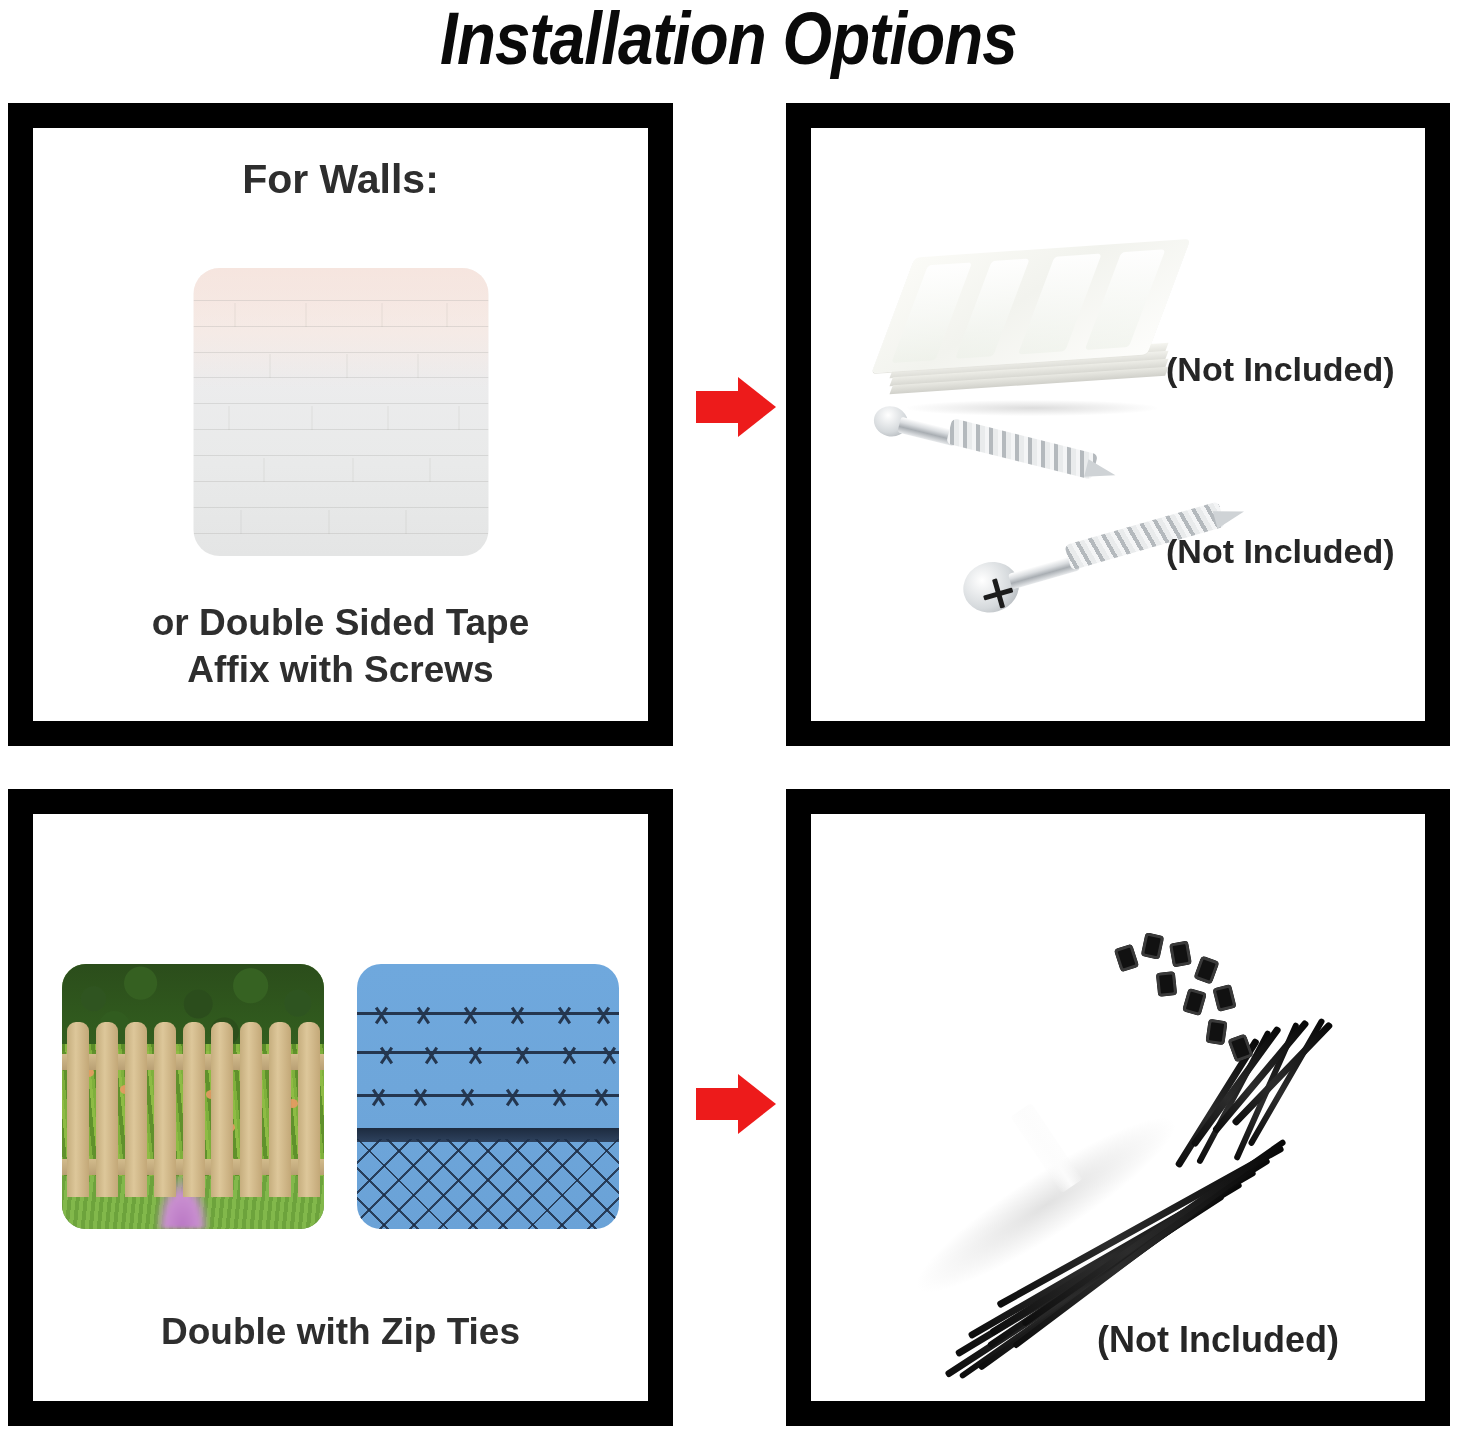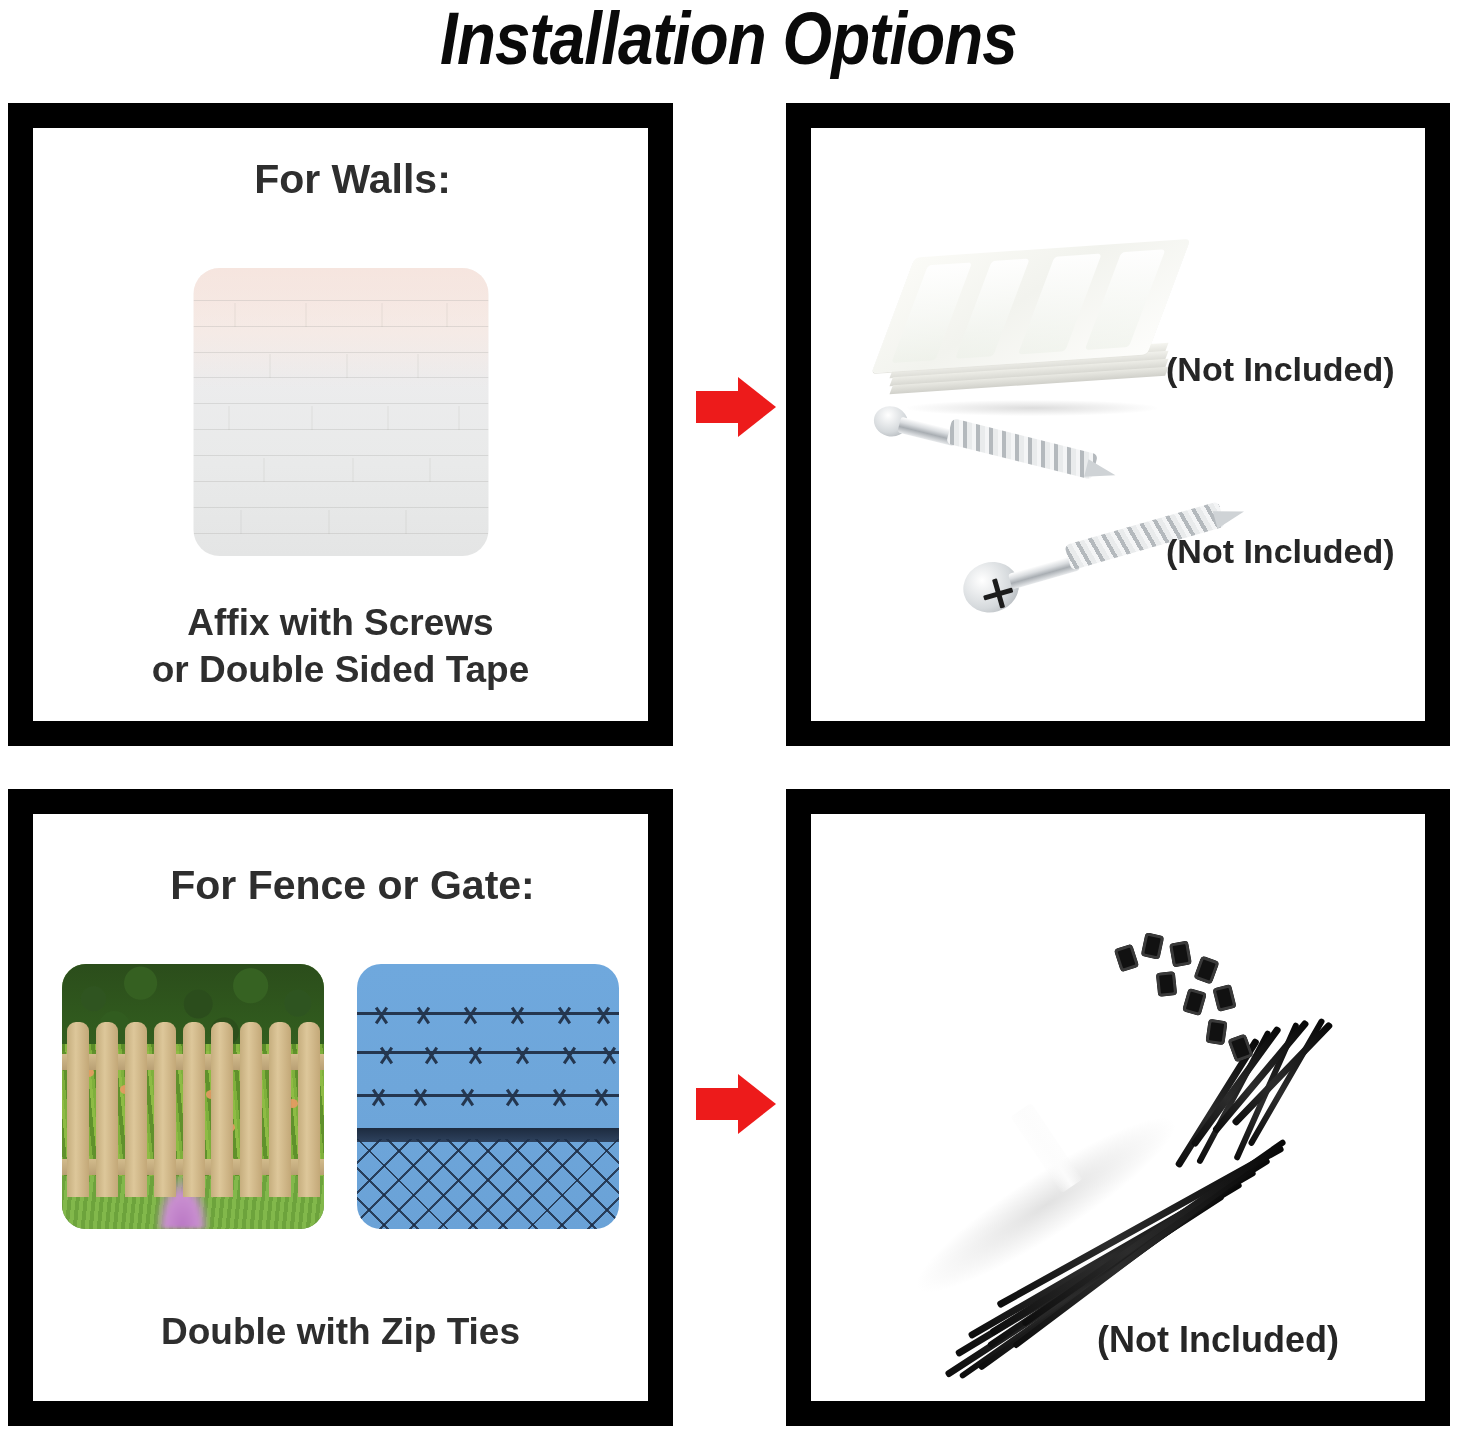--- a/index.html
+++ b/index.html
@@ -38,21 +38,20 @@
 
   .panel-inner{position:relative;width:100%;height:100%;}
 
   .panel-heading{
     position:absolute;left:0;width:100%;
     text-align:center;
     font-weight:bold;
     font-size:41px;
     color:#2e2e2e;
     letter-spacing:0px;
-    padding-left:12px;
   }
   #walls-heading {top:28px;}
   #fence-heading {top:48px;}
 
   .caption{
     position:absolute;left:0;width:100%;
     text-align:center;
     font-weight:bold;
     font-size:37px;
     line-height:47px;
@@ -318,22 +317,22 @@
         <b style="left:24%;top:66%"></b>
           <b style="left:54%;top:66%"></b>
           <b style="left:80%;top:66%"></b>
         <b style="left:16%;top:84%"></b>
           <b style="left:46%;top:84%"></b>
           <b style="left:72%;top:84%"></b>
       </div>
     </div>
 
     <div class="caption" id="walls-caption">
+      <div>or Double Sided Tape</div>
       <div>Affix with Screws</div>
-      <div>or Double Sided Tape</div>
     </div>
   </div>
 </div>
 
 <div class="arrow" id="arrow-walls">
   <div class="bar"></div>
     <div class="head"></div>
 </div>
 
 <div class="panel" id="panel-wall-hw">
@@ -372,21 +371,20 @@
       <div class="thread" style="left:104px;width:160px;"></div>
       <div class="tip" style="left:256px;top:3px;"></div>
     </div>
 
     <div class="not-included" id="ni-screws">(Not Included)</div>
   </div>
 </div>
 
 <div class="panel" id="panel-fence">
   <div class="panel-inner">
-    <div class="panel-heading" id="fence-heading">For Fence or Gate:</div>
 
     <div class="fence-row">
 
       <div class="thumb picket">
         <div class="hedge"></div>
         <div class="grassbg"></div>
         <div class="flowers">
           <u style="left:8%;top:18%"></u>
             <u style="left:22%;top:30%"></u>
           <u style="left:40%;top:12%"></u>

